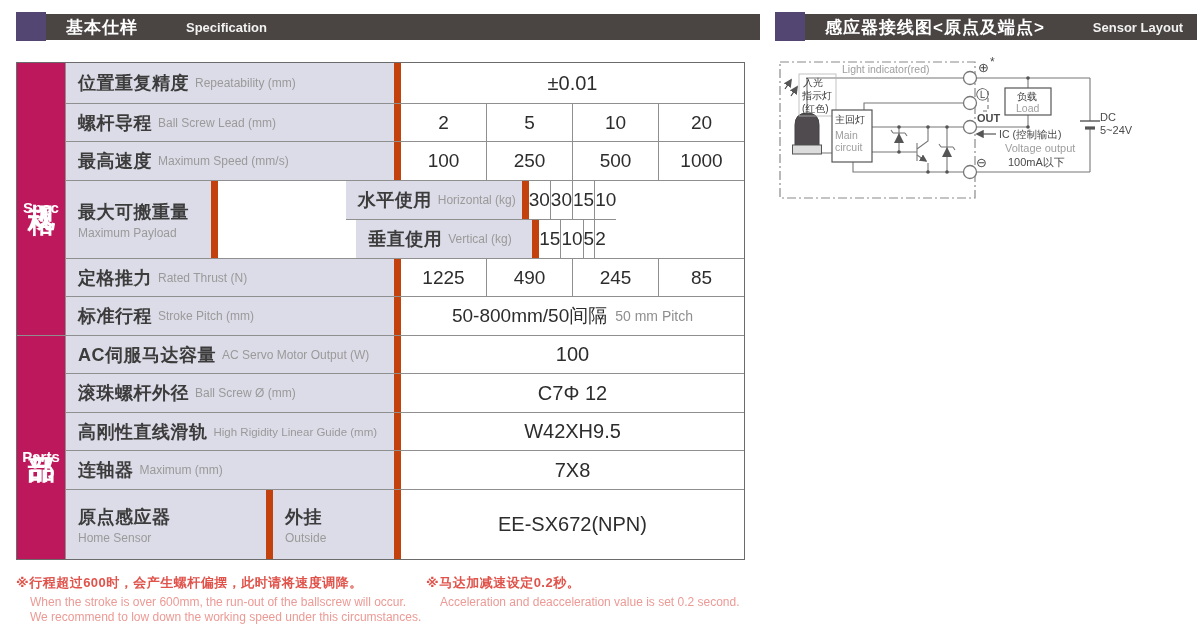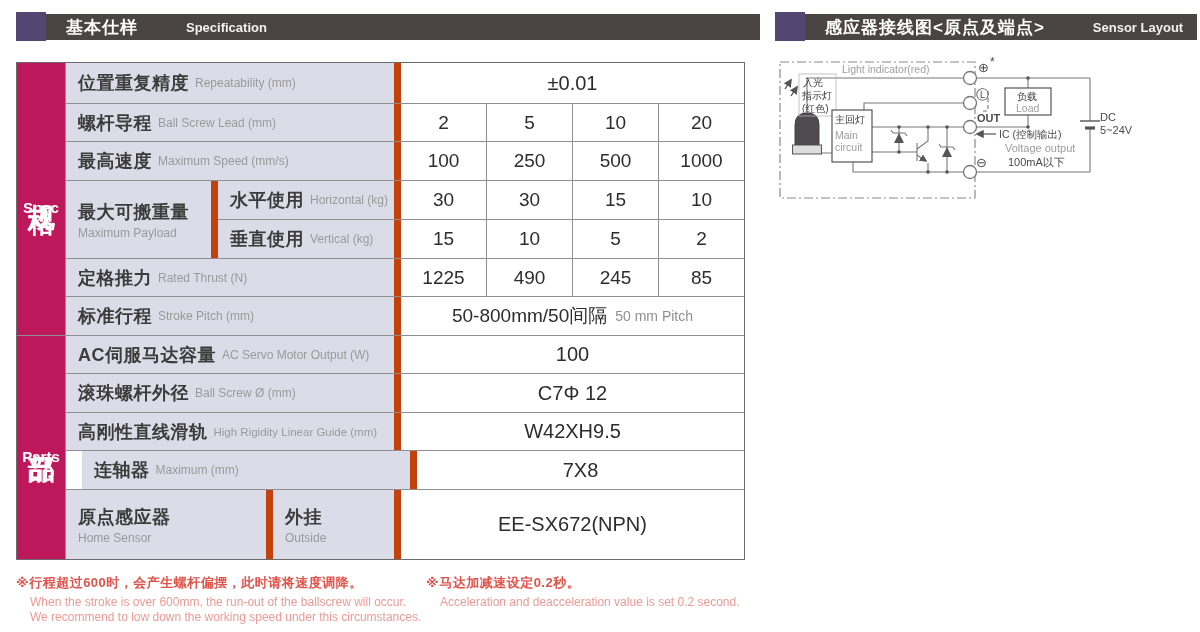--- a/index.html
+++ b/index.html
@@ -38,21 +38,21 @@
   .lbl .en.small { font-size:11.5px; }
   .lbl.stack { flex-direction:column; align-items:flex-start; justify-content:center; gap:2px; }
   .lbl.w-full { width:335px; }
   .vals { flex:1; display:flex; }
   .vcell { flex:1; border-right:1px solid #8f8f8f; display:flex; align-items:center;
     justify-content:center; font-size:19px; color:#2d2d2d; background:#fff; }
   .vcell:last-child { border-right:none; }
   .vmerge { flex:1; display:flex; align-items:center; justify-content:center;
     font-size:20px; color:#2d2d2d; background:#fff; gap:8px; }
   .vmerge .sub { font-size:14px; color:#8f8f8f; }
-  .subcol { flex:1; display:flex; flex-direction:column; }
+  .subcol { flex:1; display:flex; flex-direction:column;align-items:center; }
   .subrow { display:flex; flex:1; }
   .subrow.first { border-bottom:1px solid #8f8f8f; }
 
   
   .footnote { position:absolute; top:574px; }
   #fn-left { left:16px; }
   #fn-right { left:426px; }
   .fn-zh { color:#e0534b; font-size:13px; font-weight:bold; letter-spacing:0.5px; }
   .fn-en { color:#ec9a95; font-size:12px; margin-left:14px; margin-top:3px; }
 
@@ -204,21 +204,21 @@
     </div>
 
     <div class="trow" style="height:38px;">
       <div class="lbl w-full">
         <span class="zh">高刚性直线滑轨</span>
         <span class="en small">High Rigidity Linear Guide (mm)</span>
       </div>
       <div class="vmerge">W42XH9.5</div>
     </div>
 
-    <div class="trow" style="height:39px;padding-left:16px;">
+    <div class="trow" style="height:39px;">
       <div class="lbl w-full">
         <span class="zh">连轴器</span>
         <span class="en">Maximum (mm)</span>
       </div>
       <div class="vmerge">7X8</div>
     </div>
 
     <div class="trow last">
       <div class="lbl stack" style="width:207px;">
         <span class="zh">原点感应器</span>

